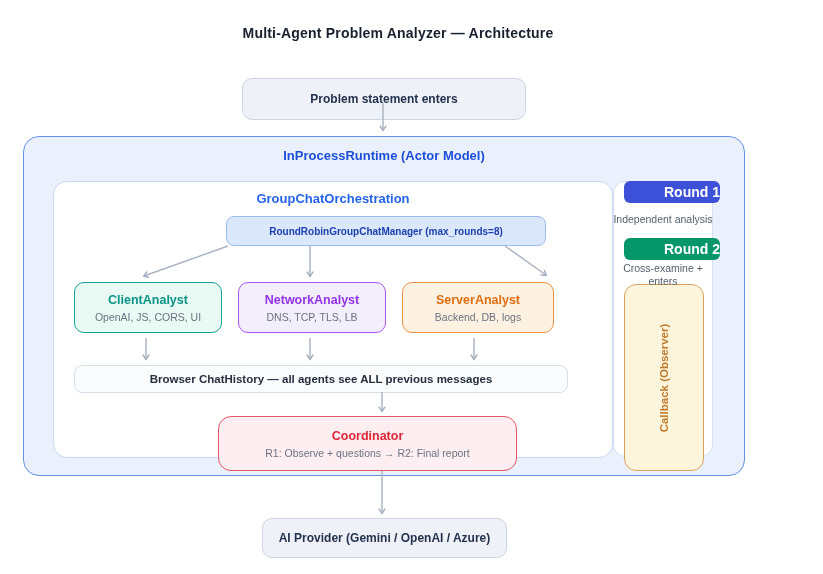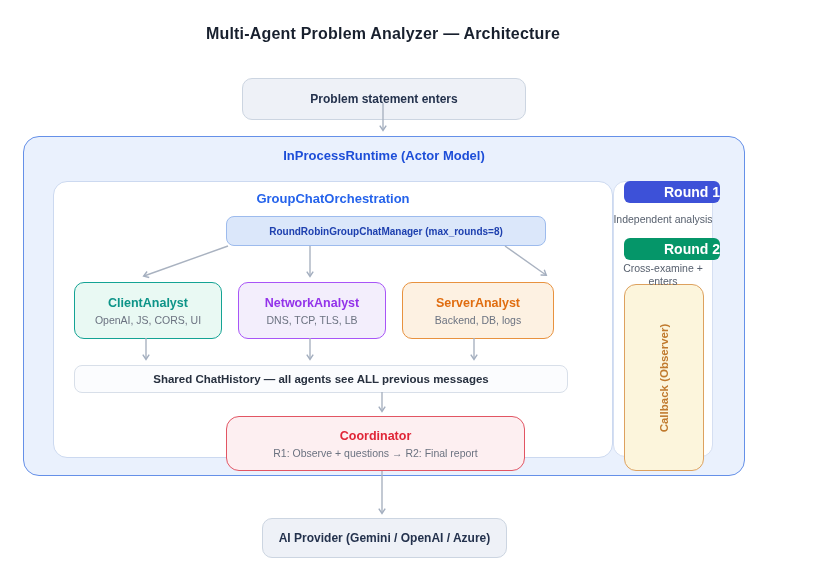--- a/index.html
+++ b/index.html
@@ -2,21 +2,21 @@
 <html><head>
 <meta charset="utf-8">
 <style>
   html,body{margin:0;padding:0;background:#ffffff;}
   body{font-family:"Liberation Sans", sans-serif; -webkit-font-smoothing:antialiased;}
   #canvas{position:relative;width:823px;height:574px;background:#ffffff;overflow:hidden;}
 
   .abs{position:absolute;}
 
   
-  #page-title{left:0;top:25px;width:766px;text-align:center;font-size:16px;font-weight:700;color:#18202e;letter-spacing:.2px;}
+  #page-title{left:15px;top:25px;width:766px;text-align:center;font-size:14px;font-weight:700;color:#18202e;letter-spacing:.2px;}
 
   
   .io-node{background:#eef1f7;border:1px solid #ccd5e1;border-radius:10px;
            display:flex;align-items:center;justify-content:center;
            font-size:12px;font-weight:600;color:#24324d;}
   #problem-node{left:242px;top:78px;width:282px;height:40px;}
   #provider-node{left:262px;top:518px;width:243px;height:38px;font-weight:600;}
 
   
   #runtime-box{left:23px;top:136px;width:722px;height:340px;background:#eaf1fd;
@@ -27,38 +27,38 @@
   #orchestration-box{left:29px;top:44px;width:560px;height:277px;background:#ffffff;
                      border:1px solid #ccd9f0;border-radius:14px;box-sizing:border-box;}
   #orchestration-title{left:0;top:9px;width:100%;text-align:center;font-size:13px;font-weight:700;color:#2563eb;}
 
   
   #manager-node{left:172px;top:34px;width:320px;height:30px;background:#dbe7fa;
                 border:1px solid #9dbbed;border-radius:8px;display:flex;align-items:center;justify-content:center;
                 font-size:10px;font-weight:600;color:#1e40af;box-sizing:border-box;}
 
   
-  .agent-card{top:100px;width:148px;height:57px;border-radius:10px;box-sizing:border-box;
+  .agent-card{top:100px;width:148px;height:51px;border-radius:10px;box-sizing:border-box;
               display:flex;flex-direction:column;align-items:center;justify-content:center;gap:4px;}
   .agent-name{font-size:12.5px;font-weight:700;}
   .agent-detail{font-size:10.5px;color:#6b7280;}
   #agent-client{left:20px;background:#e9f9f3;border:1.5px solid #14a394;}
   #agent-client .agent-name{color:#0d9488;}
   #agent-network{left:184px;background:#f3eefc;border:1.5px solid #a855f7;}
   #agent-network .agent-name{color:#9333ea;text-align:right;}
   #agent-server{left:348px;width:152px;background:#fdf1e2;border:1.5px solid #e8923f;}
   #agent-server .agent-name{color:#e06d10;}
 
   
   #chathistory-node{left:20px;top:183px;width:494px;height:28px;background:#fbfcfe;
                     border:1px solid #d8dfe9;border-radius:8px;display:flex;align-items:center;justify-content:center;
                     font-size:11.5px;font-weight:600;color:#27303f;box-sizing:border-box;}
 
   
-  #coordinator-node{left:202px;top:279px;width:299px;height:55px;background:#fdeff1;
+  #coordinator-node{left:194px;top:279px;width:299px;height:55px;background:#fdeff1;
                     border:1.5px solid #e25563;border-radius:13px;box-sizing:border-box;z-index:3;
                     display:flex;flex-direction:column;align-items:center;justify-content:center;gap:4px;}
   #coordinator-name{font-size:12.5px;font-weight:700;color:#e02537;}
   #coordinator-detail{font-size:10.5px;color:#6b7280;}
 
   
   #legend-panel{left:589px;top:44px;width:100px;height:276px;background:#ffffff;
                 border:1px solid #d5dff2;border-radius:12px;box-sizing:border-box;z-index:1;}
   .round-badge{left:600px;width:96px;height:22px;border-radius:6px;z-index:2;
                display:flex;align-items:center;justify-content:flex-end;
@@ -107,21 +107,21 @@
         <div class="agent-name">NetworkAnalyst</div>
         <div class="agent-detail">DNS, TCP, TLS, LB</div>
       </div>
 
       <div id="agent-server" class="abs agent-card">
         <div class="agent-name">ServerAnalyst</div>
         <div class="agent-detail">Backend, DB, logs</div>
       </div>
 
       <div id="chathistory-node" class="abs">
-        <span>Shared ChatHistory — all agents see ALL previous messages</span>
+        <span>Browser ChatHistory — all agents see ALL previous messages</span>
       </div>
     </div>
 
     <div id="legend-panel" class="abs"></div>
 
     <div id="round1-badge" class="abs round-badge">
       <span>Round 1</span>
     </div>
     <div id="round1-caption" class="abs legend-caption">Independent analysis</div>
 

